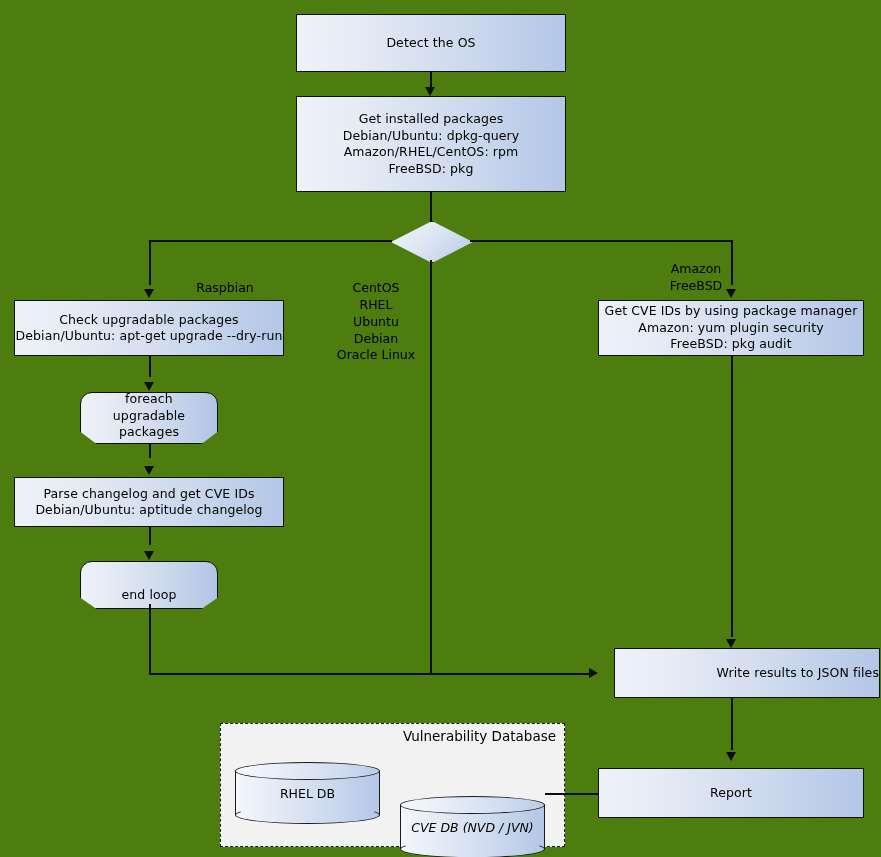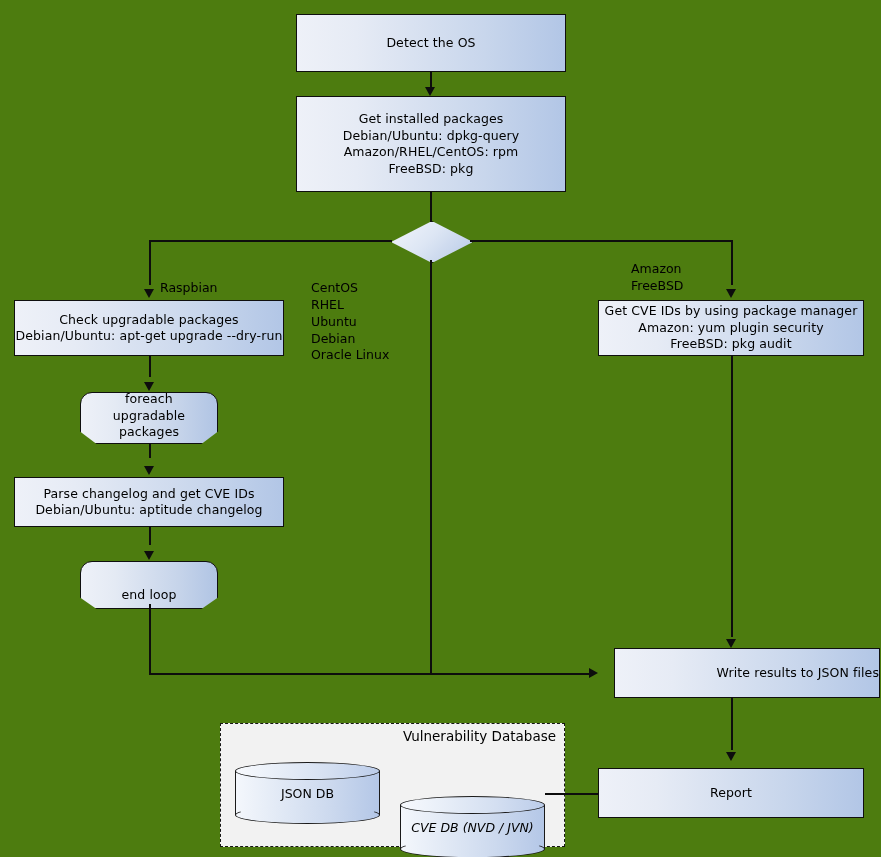--- a/index.html
+++ b/index.html
@@ -136,21 +136,21 @@
     width: 0; height: 0;
     border-top: 5.5px solid transparent;
     border-bottom: 5.5px solid transparent;
     border-left: 9px solid #0d0d0d;
   }
   
   .edge-label {
     position: absolute;
     font-size: 12.5px;
     color: #000;
-    text-align: left;
+    text-align: center;
     line-height: 1.35;
     white-space: pre-line;
   }
 </style>
 </head>
 <body>
 
 <div id="canvas">
 
   <div class="node proc" style="left:296px; top:14px; width:270px; height:58px;">
@@ -200,21 +200,21 @@
   </div>
 
   <div class="group" style="left:220px; top:723px; width:345px; height:124px;">
     <span class="group-title">Vulnerability Database</span>
   </div>
 
   <div class="cyl" style="left:235px; top:762px; width:145px; height:62px;">
     <div class="body"></div>
     <div class="bottom"></div>
     <div class="top"></div>
-    <div class="cyl-label">JSON DB</div>
+    <div class="cyl-label">RHEL DB</div>
   </div>
 
   <div class="cyl" style="left:400px; top:796px; width:145px; height:62px;font-style:italic;">
     <div class="body"></div>
     <div class="bottom"></div>
     <div class="top"></div>
     <div class="cyl-label">CVE DB (NVD / JVN)</div>
   </div>
 
   <div class="edge-label" style="left:160px; top:263px; width:130px;">

